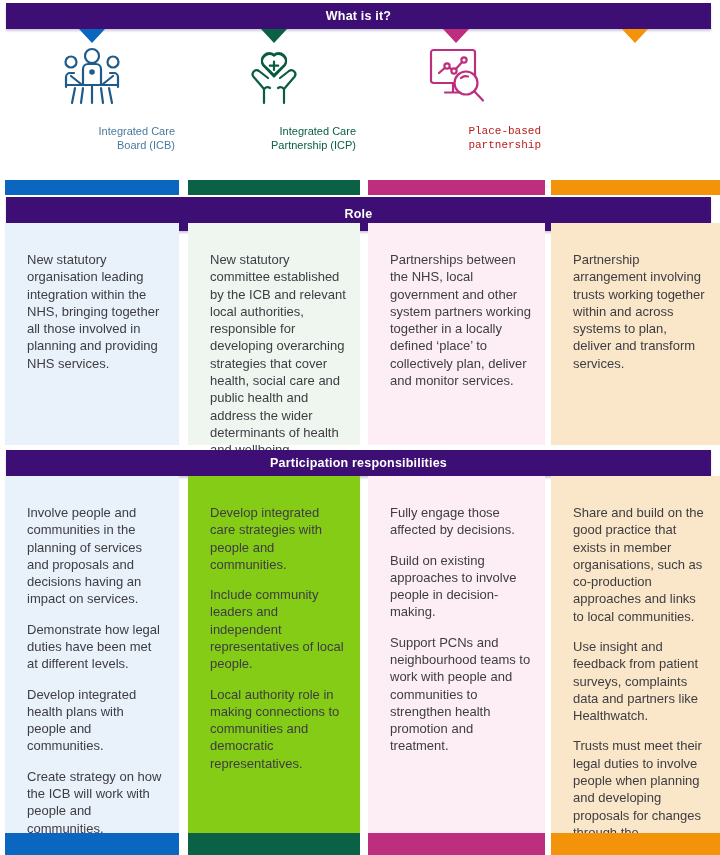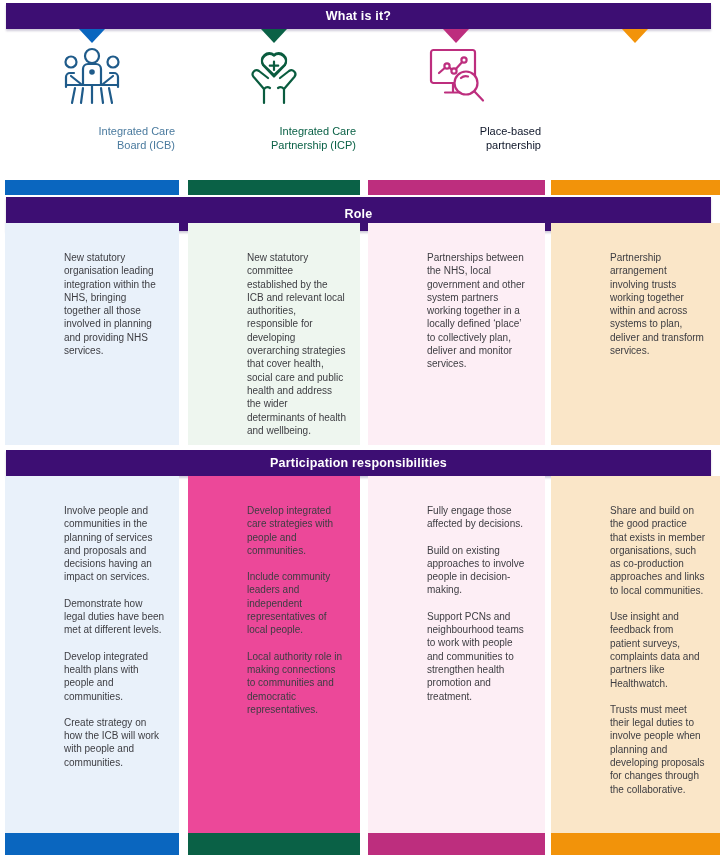--- a/index.html
+++ b/index.html
@@ -53,23 +53,22 @@
   }
 
   
   .accentbar{position:absolute;top:180px;height:15px;}
 
   
   .panel{position:absolute;}
   .role-panel{top:223px;height:222px;}
   .part-panel{top:476px;height:357px;}
   .panel .body{
-    font-size:10px;line-height:1.33;color:#3d3d42;
+    font-size:13px;line-height:1.33;color:#3d3d42;
     padding:28px 14px 8px 22px;
-    margin-left:37px;
   }
   .panel .body p{margin:0 0 13px 0;}
   .panel .body p:last-child{margin-bottom:0;}
 
   
   .bottombar{position:absolute;top:833px;height:22px;}
 </style>
 </head>
 <body>
 
@@ -129,21 +128,21 @@
         <path d="M28 38 V46 M20 47.5 H36"></path>
         <path d="M14 28 l8 -7 l7 5 l10 -11"></path>
         <circle cx="22" cy="21" r="2.6" fill="#fff"></circle>
         <circle cx="29" cy="26" r="2.6" fill="#fff"></circle>
         <circle cx="39" cy="15" r="2.6" fill="#fff"></circle>
         <circle cx="41" cy="38" r="11.5" fill="#ffffff"></circle>
         <path d="M36 33 a7 7 0 0 1 7 -1.5"></path>
         <path d="M49.5 46.5 L58 55.5"></path>
       </svg>
     </div>
-    <div class="title-label" style="color: #0f172a;">
+    <div class="title-label" style="color: #b91c1c; font-family: Liberation Mono, monospace;">
       <span>Place-based</span><br>
       <span>partnership</span>
     </div>
   </div>
 
 
   <div class="accentbar c1" style="background: rgb(10, 102, 191);"></div>
   <div class="accentbar c2" style="background: rgb(10, 97, 70);"></div>
   <div class="accentbar c3" style="background: rgb(189, 46, 126);"></div>
   <div class="accentbar c4" style="background: rgb(242, 147, 10);"></div>
@@ -186,21 +185,21 @@
   <div class="arrow" id="arw-part-4" style="left: 622px; top: 476px; border-top: 14px solid rgb(242, 147, 10);"></div>
 
   <div class="panel part-panel c1" style="background: rgb(233, 241, 250);">
     <div class="body">
         <p>Involve people and communities in the planning of services and proposals and decisions having an impact on services.</p>
         <p>Demonstrate how legal duties have been met at different levels.</p>
         <p>Develop integrated health plans with people and communities.</p>
         <p>Create strategy on how the ICB will work with people and communities.</p>
       </div>
   </div>
-  <div class="panel part-panel c2" style="background: #ec4899;">
+  <div class="panel part-panel c2" style="background: #84cc16;">
     <div class="body">
         <p>Develop integrated care strategies with people and communities.</p>
         <p>Include community leaders and independent representatives of local people.</p>
         <p>Local authority role in making connections to communities and democratic representatives.</p>
       </div>
   </div>
   <div class="panel part-panel c3" style="background: rgb(253, 238, 245);">
     <div class="body">
         <p>Fully engage those affected by decisions.</p>
         <p>Build on existing approaches to involve people in decision-making.</p>

